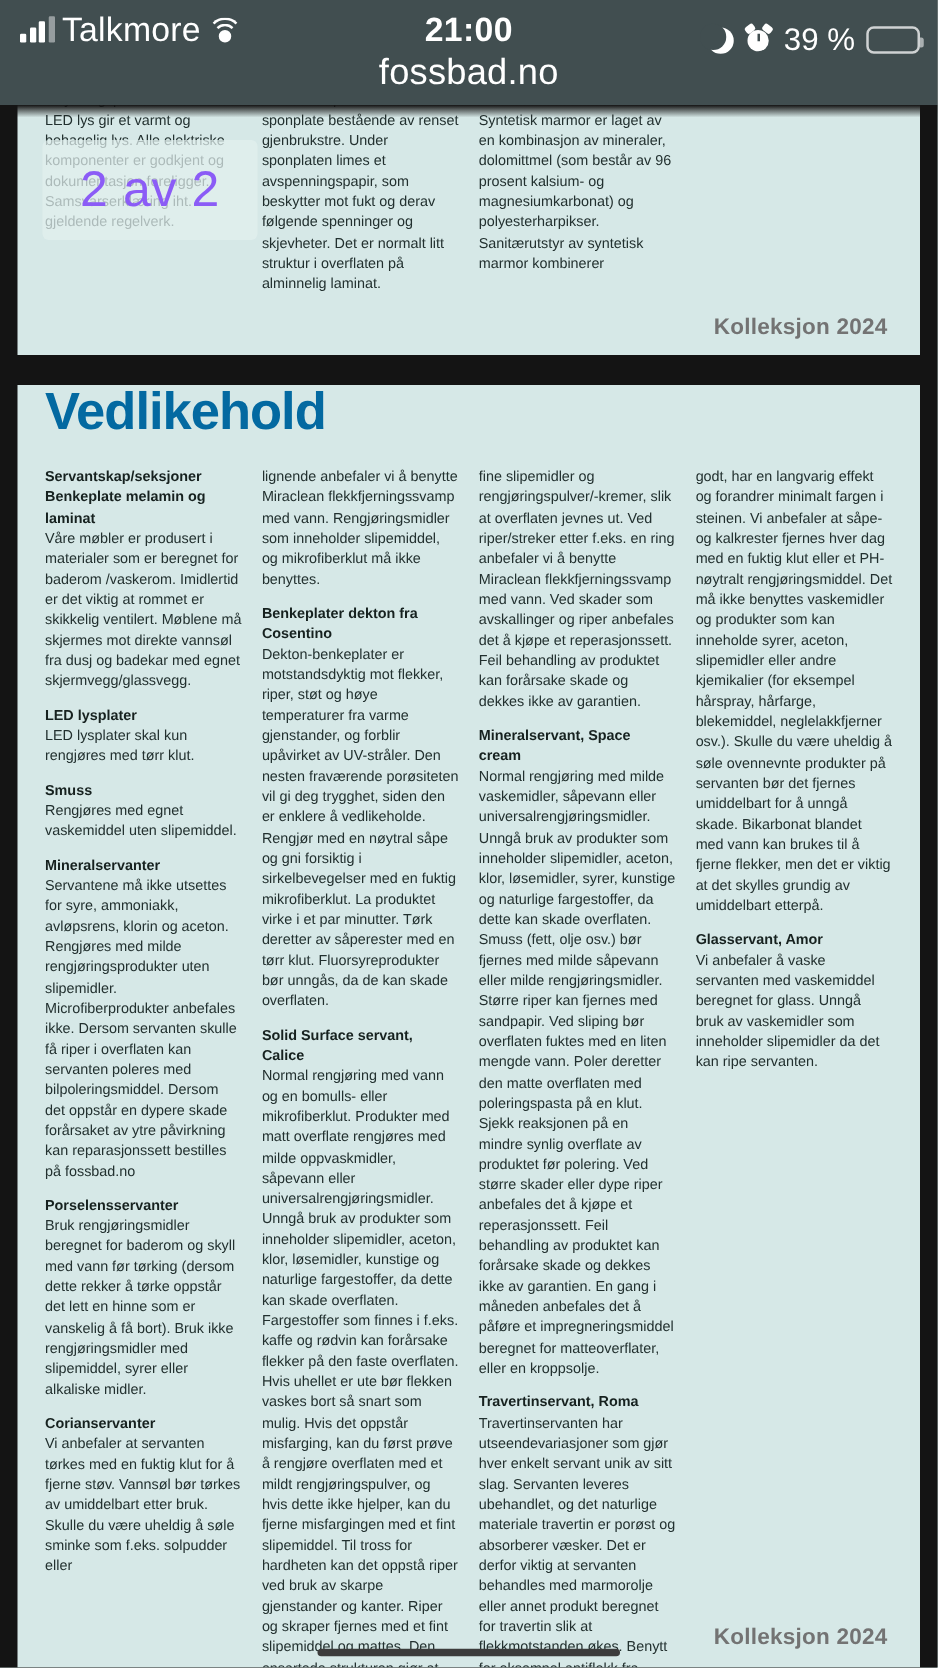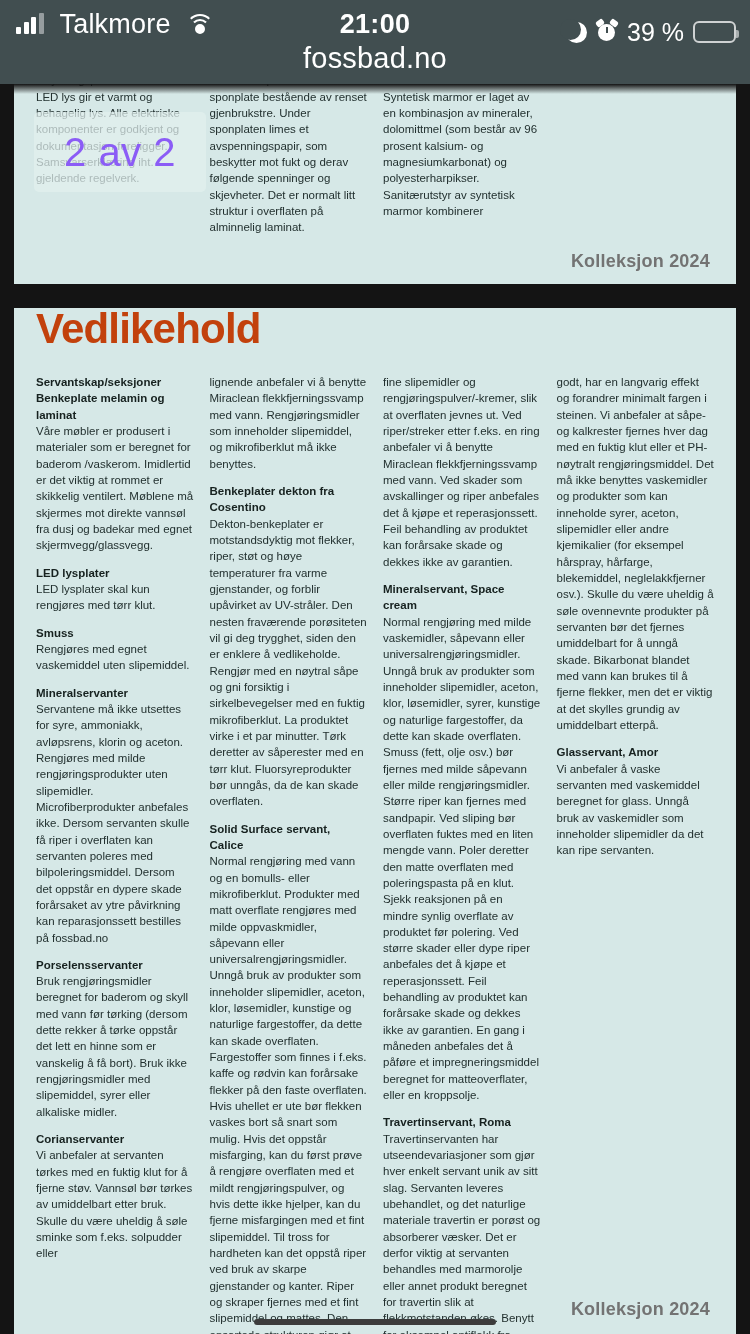--- a/index.html
+++ b/index.html
@@ -16,21 +16,21 @@
     background:#414e50;
     color:#ffffff;
     display:flex;align-items:flex-start;
     padding:0;
   }
   .sb-row{
     position:absolute;top:4px;left:0;right:0;height:40px;
     display:flex;align-items:center;
   }
   .sb-left{
-    display:flex;align-items:center;gap:16px;
+    display:flex;align-items:center;gap:6px;
     padding-left:16px;flex:0 0 auto;
   }
   .sb-center{
     position:absolute;left:0;right:0;text-align:center;
     font-size:27px;font-weight:600;letter-spacing:.3px;
     pointer-events:none;
   }
   .sb-right{
     margin-left:auto;display:flex;align-items:center;gap:9px;
     padding-right:14px;font-size:25px;font-weight:500;margin-top:16px;
@@ -89,21 +89,21 @@
   .page.top .cols{padding-top:2px;}
   .page.bottom .cols{padding-top:4px;}
 
   p{margin:0 0 11px 0;}
   .b{font-weight:700;color:#16211f;}
   .blk{margin-bottom:11px;}
   .blk p{margin:0;}
 
   h1.title{
     font-size:42px;line-height:1;margin:24px 0 20px 0;
-    font-weight:700;color:#c2410c;letter-spacing:-0.8px;
+    font-weight:700;color:#0369a1;letter-spacing:-0.8px;
   }
 
   .footer{
     position:absolute;right:26px;bottom:18px;
     font-size:18px;font-weight:700;color:#737373;letter-spacing:.2px;
   }
   .page.top .footer{bottom:12px;}
 
   
   .fade-mask{

